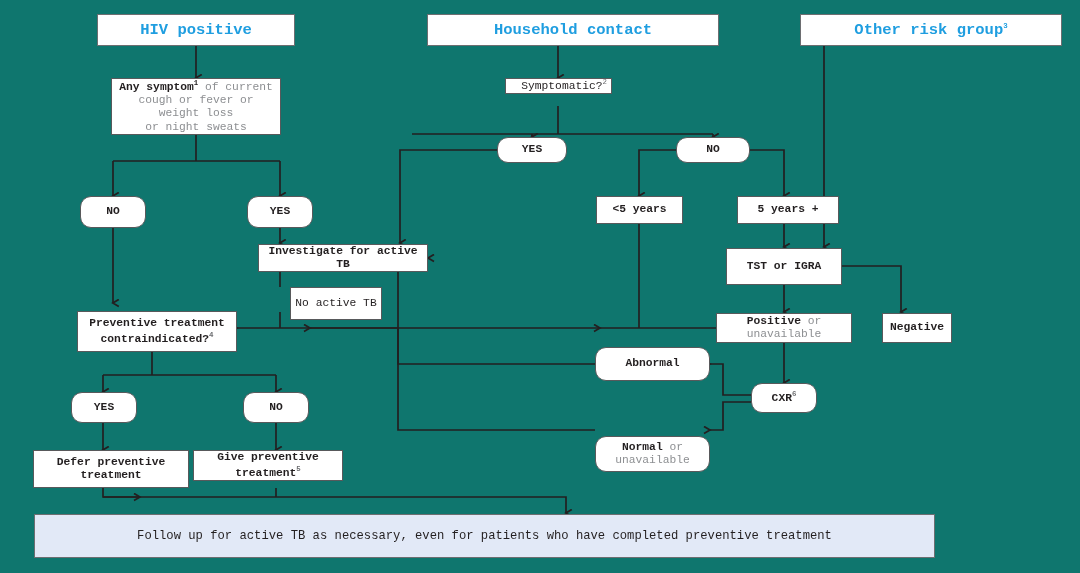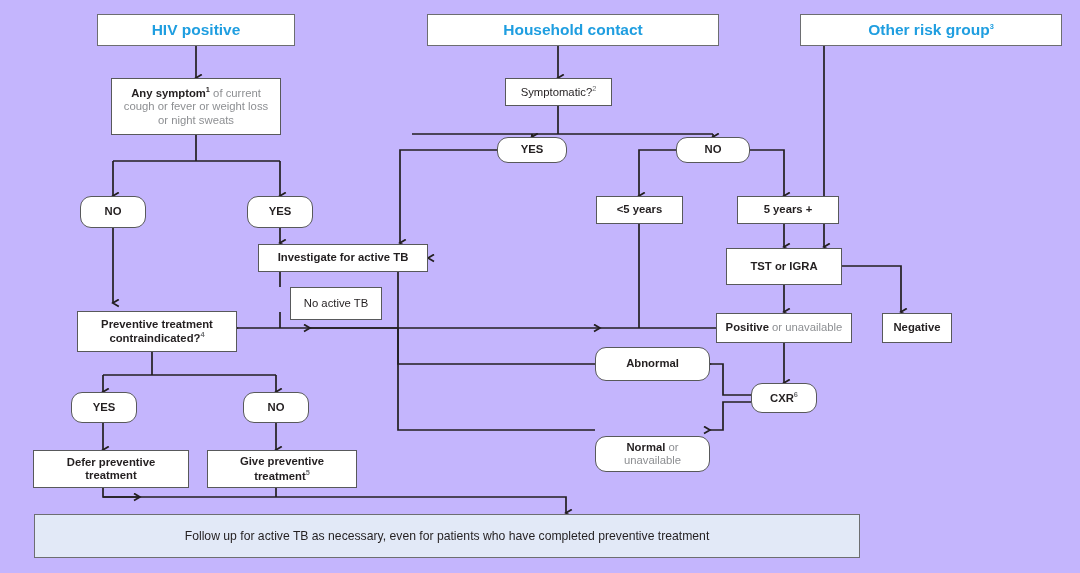--- a/index.html
+++ b/index.html
@@ -2,22 +2,23 @@
 <html><head>
 <meta charset="utf-8">
 <title>TB Preventive Treatment Algorithm</title>
 <style>
   html,body{margin:0;padding:0;background:#ffffff;}
   body{font-family:"Liberation Sans", sans-serif;}
   #canvas{
     position:relative;
     width:1080px;
     height:573px;
-    background:#c4b5fd;
+    background:#0f766e;
     overflow:hidden;
+    font-family:Liberation Mono, monospace;
   }
   .node{
     position:absolute;
     box-sizing:border-box;
     background:#ffffff;
     border:1.3px solid #58595b;
     display:flex;
     align-items:center;
     justify-content:center;
     text-align:center;
@@ -169,21 +170,21 @@
   </div>
 
   <div class="node pill" style="left:80px;top:196px;width:66px;height:32px;">
     <span class="txt">NO</span>
   </div>
 
   <div class="node pill" style="left:247px;top:196px;width:66px;height:32px;">
     <span class="txt">YES</span>
   </div>
 
-  <div class="node proc-light" style="left:505px;top:78px;width:107px;height:28px;">
+  <div class="node proc-light" style="left:505px;top:78px;width:107px;height:16px;text-align:right;">
     <span class="txt">
       <span>Symptomatic?</span><sup class="sup-m">2</sup>
     </span>
   </div>
 
   <div class="node pill" style="left:497px;top:137px;width:70px;height:26px;">
     <span class="txt">YES</span>
   </div>
 
   <div class="node pill" style="left:676px;top:137px;width:74px;height:26px;">
@@ -252,24 +253,24 @@
     <span class="txt">NO</span>
   </div>
 
   <div class="node proc" style="left:33px;top:450px;width:156px;height:38px;">
     <span class="txt">
       <span>Defer preventive</span><br>
       <span>treatment</span>
     </span>
   </div>
 
-  <div class="node proc" style="left:207px;top:450px;width:150px;height:38px;">
+  <div class="node proc" style="left:193px;top:450px;width:150px;height:31px;">
     <span class="txt">
       <span>Give preventive</span><br>
       <span>treatment</span><sup class="sup-m">5</sup>
     </span>
   </div>
 
-  <div class="node banner" style="left:34px;top:514px;width:826px;height:44px;">
+  <div class="node banner" style="left:34px;top:514px;width:901px;height:44px;">
     <span class="txt">Follow up for active TB as necessary, even for patients who have completed preventive treatment</span>
   </div>
 
 </div>
 
 </body></html>

